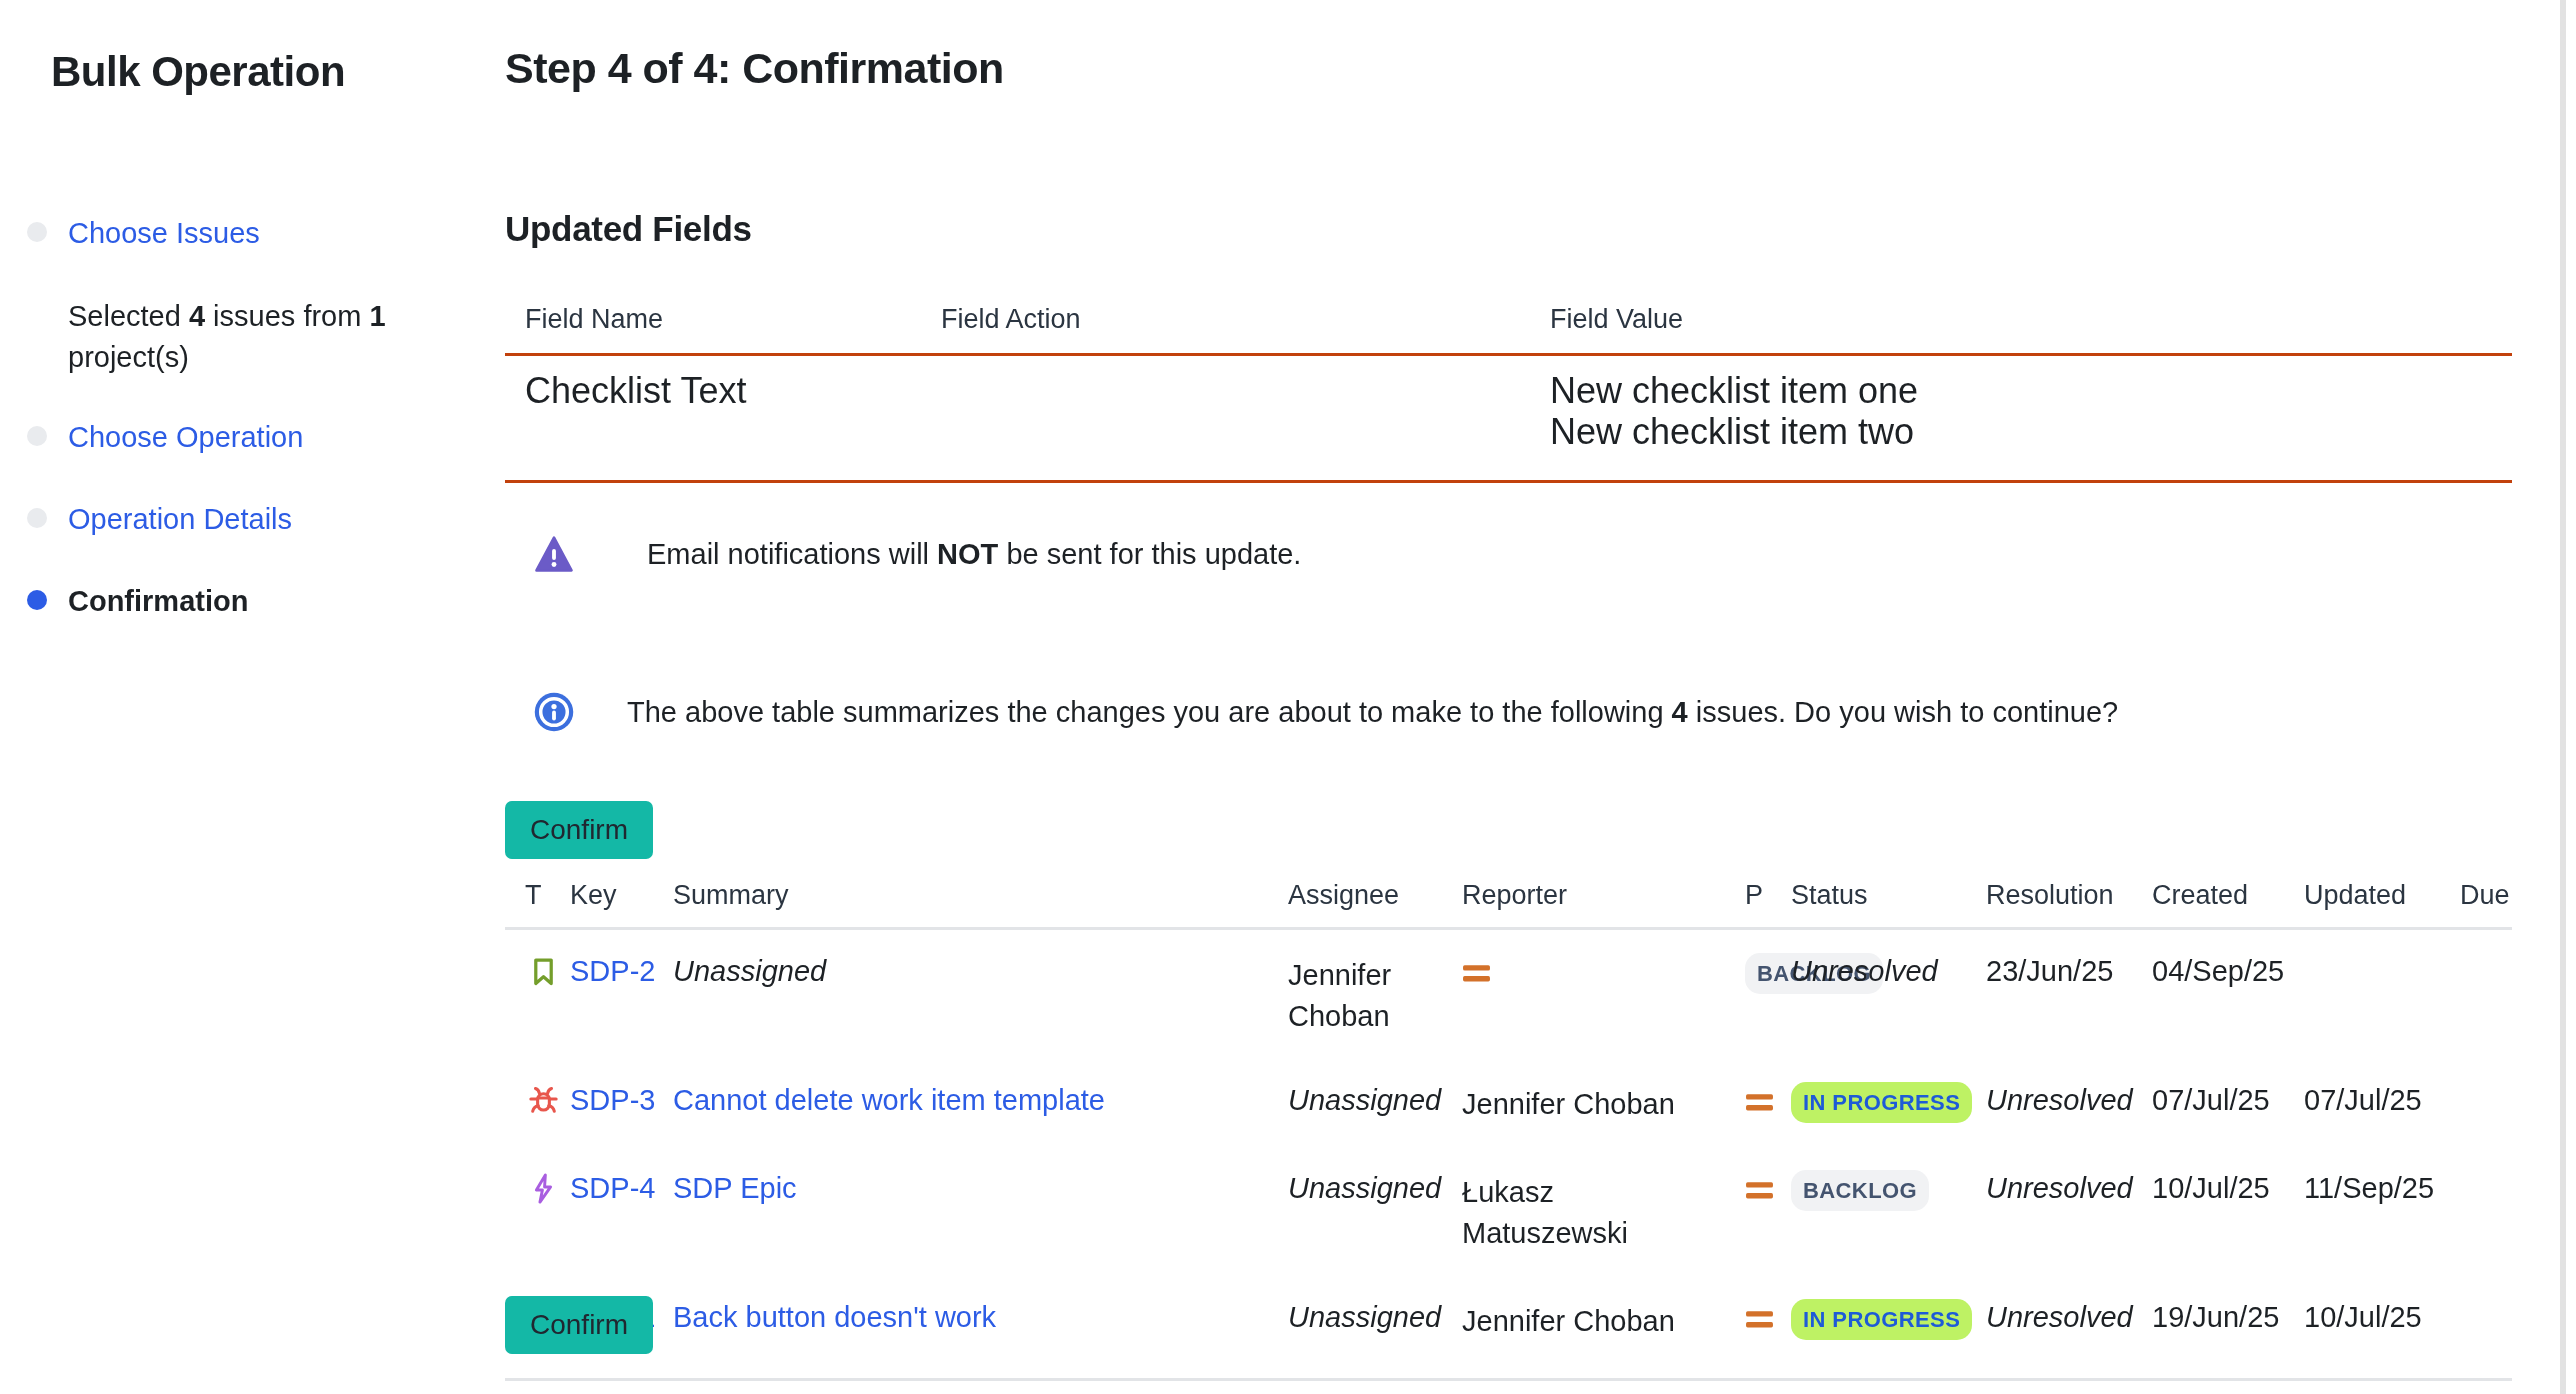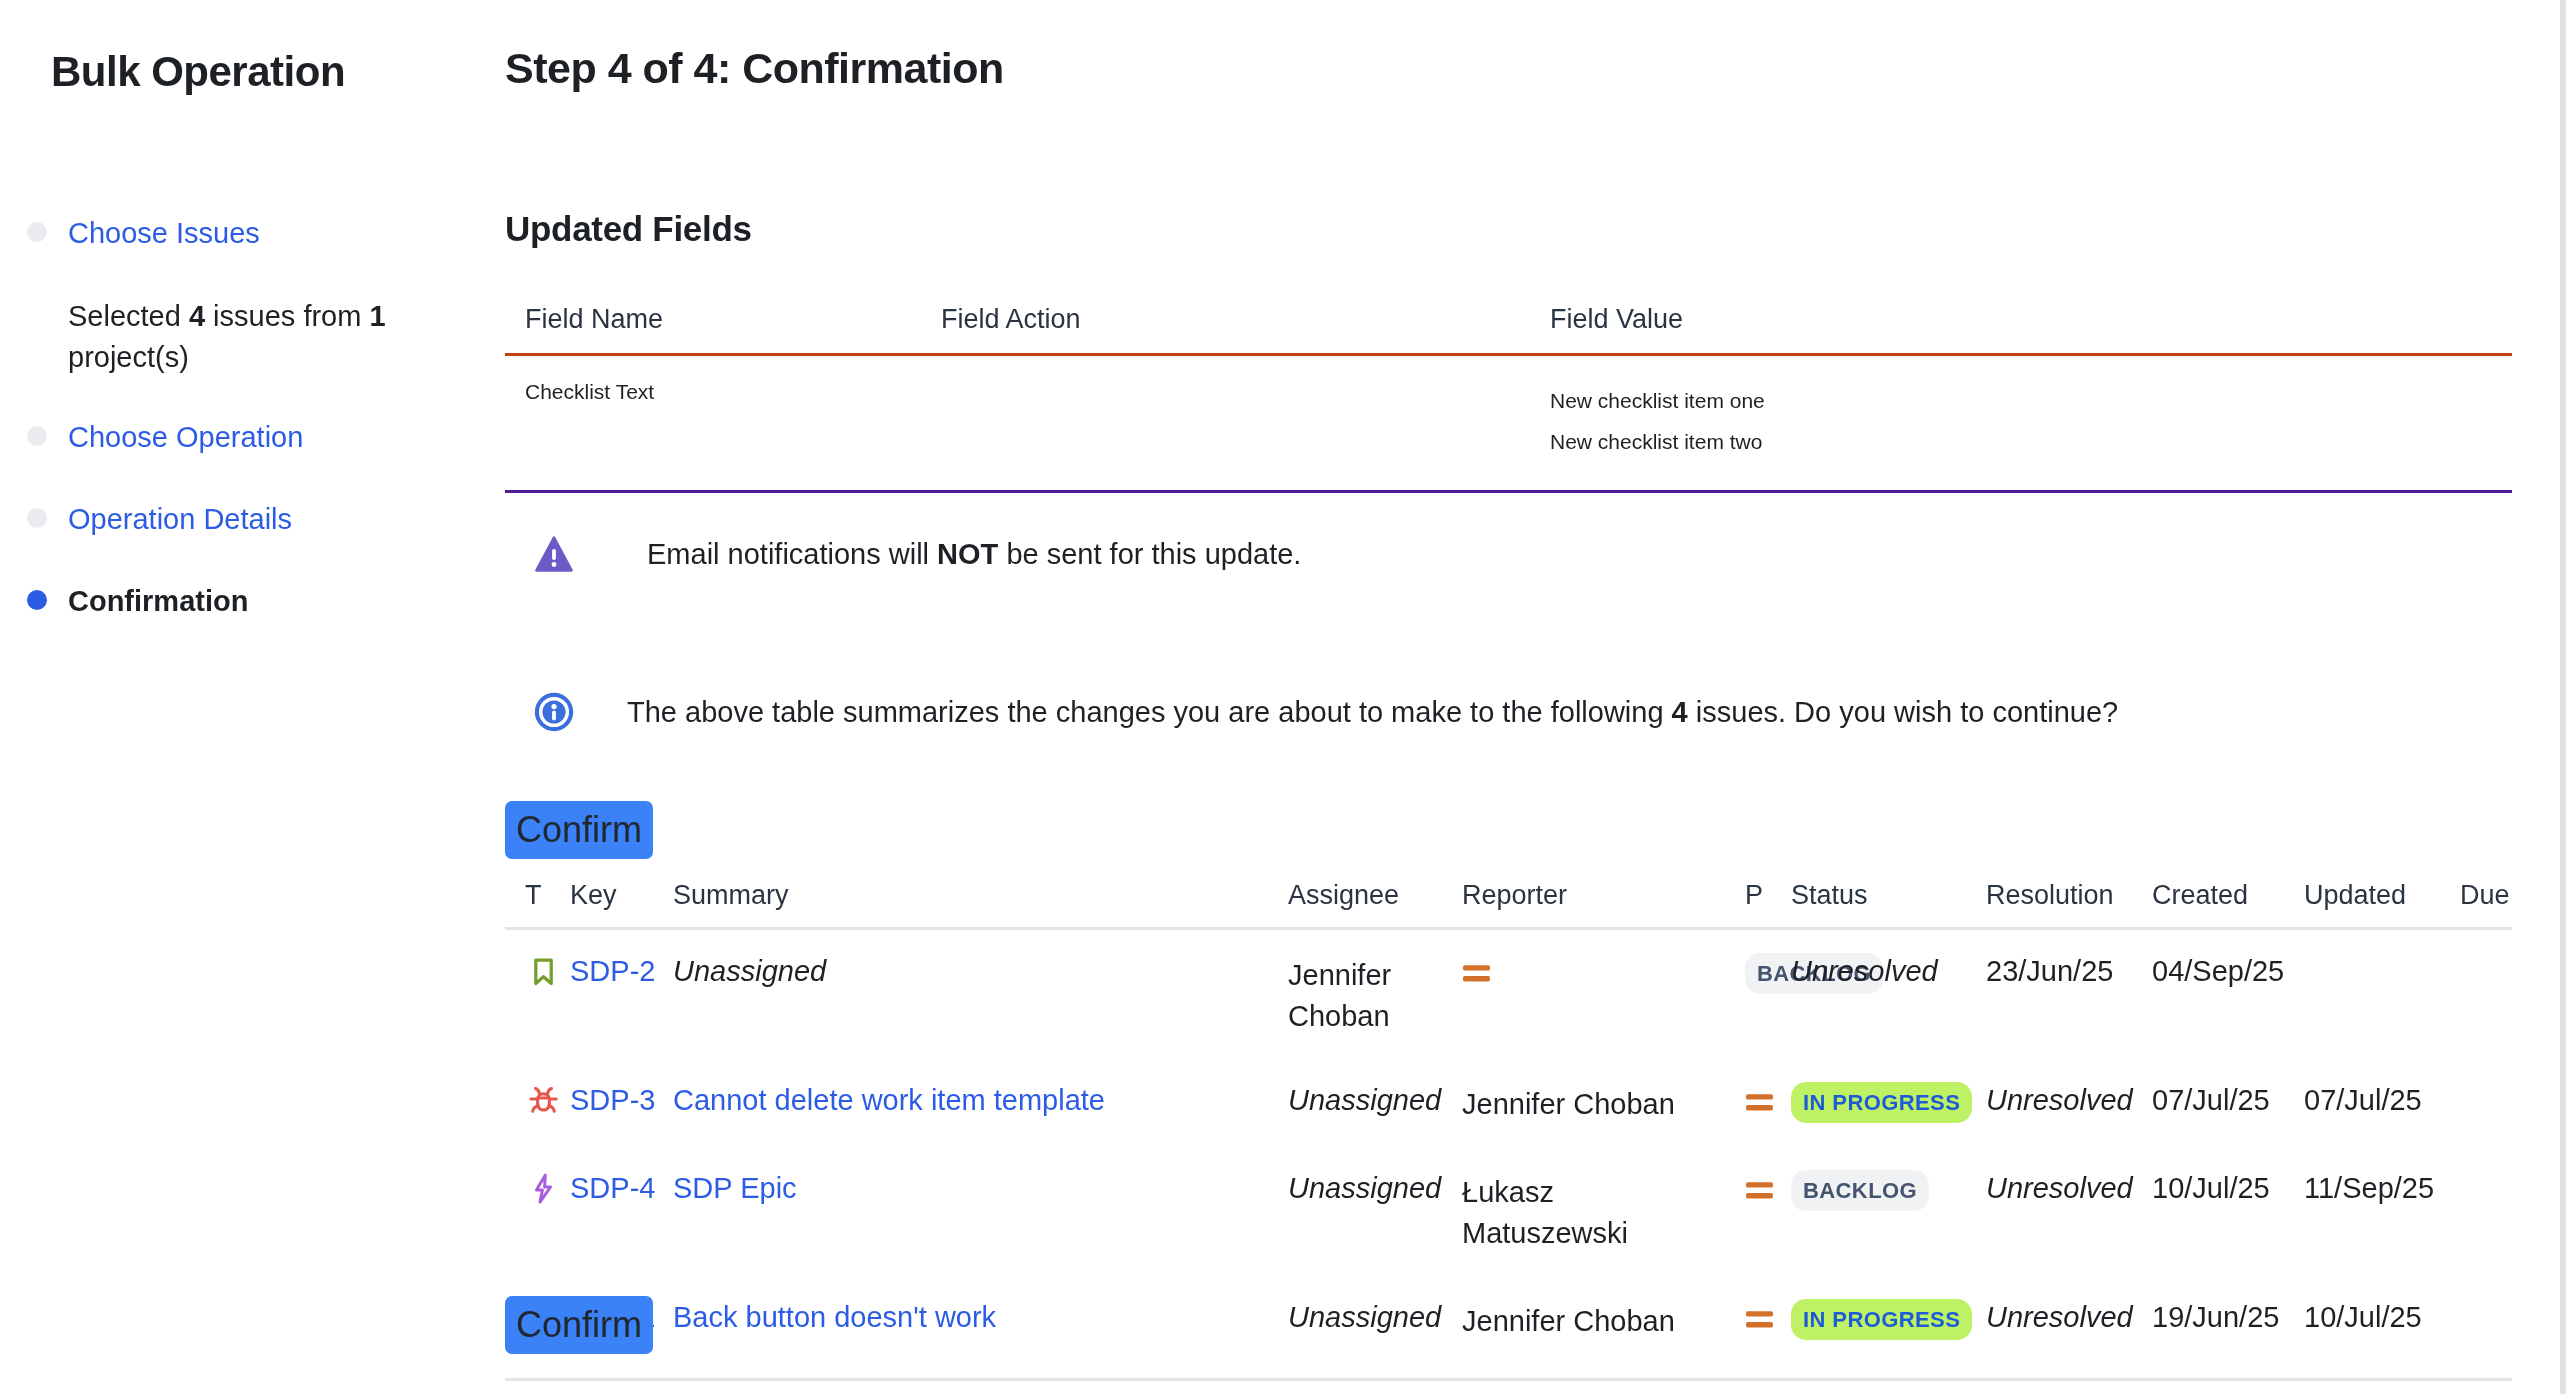--- a/index.html
+++ b/index.html
@@ -21,33 +21,33 @@
 
   
   .main { position: absolute; left: 505px; top: 0; width: 2007px; }
   .main-title { position: absolute; top: 44px; left: 0; font-size: 43px; font-weight: 700; letter-spacing: -0.5px; }
   .uf-heading { position: absolute; top: 209px; left: 0; font-size: 35px; font-weight: 700; letter-spacing: -0.3px; }
 
   
   .uf-table { position: absolute; top: 304px; left: 0; width: 2007px; }
   .uf-header, .uf-row { display: grid; grid-template-columns: 416px 609px 962px; padding-left: 20px; }
   .uf-header { font-size: 27px; color: #2b3541; padding-bottom: 18px; border-bottom: 3px solid #c2410c; }
-  .uf-row { padding-top: 24px; padding-bottom: 28px; border-bottom: 3px solid #4c1d95; font-size: 21px; }
+  .uf-row { padding-top: 14px; padding-bottom: 28px; border-bottom: 3px solid #c2410c; font-size: 36px; }
   .uf-value-line { line-height: 41px; }
 
   
   .msg-row { position: absolute; left: 28px; display: flex; align-items: flex-start; }
   .msg-row.warning { top: 533px; gap: 20px; }
   .msg-row.info { top: 691px; }
   .msg-icon { width: 42px; height: 42px; flex: 0 0 auto; margin-top: 0; }
   .msg-text { font-size: 29px; line-height: 42px; margin-left: 52px; white-space: pre-wrap; }
   .msg-text b { font-weight: 700; }
 
   
-  .confirm-btn { position: absolute; left: 0; width: 148px; height: 58px; background: #3b82f6; border: none; border-radius: 7px; font-family: inherit; font-size: 36px; color: #202730; cursor: pointer; text-align: center; }
+  .confirm-btn { position: absolute; left: 0; width: 148px; height: 58px; background: #14b8a6; border: none; border-radius: 7px; font-family: inherit; font-size: 28px; color: #202730; cursor: pointer; text-align: center; }
   .confirm-btn.top { top: 801px; }
   .confirm-btn.bottom { top: 1296px; }
 
   
   .issues-table { position: absolute; top: 880px; left: 0; width: 2007px; }
   .issues-header, .issue-row { display: grid; grid-template-columns: 45px 103px 615px 174px 283px 46px 195px 166px 152px 156px 52px; padding-left: 20px; align-items: start; }
   .issues-header { font-size: 27px; color: #2b3541; padding-bottom: 16px; border-bottom: 3px solid #e2e4e7; }
   .issue-row { padding-top: 25px; padding-bottom: 22px; font-size: 29px; }
   .issues-body { border-bottom: 3px solid #e2e4e7; padding-bottom: 14px; }
   .cell-type { margin-top: -2px; }

